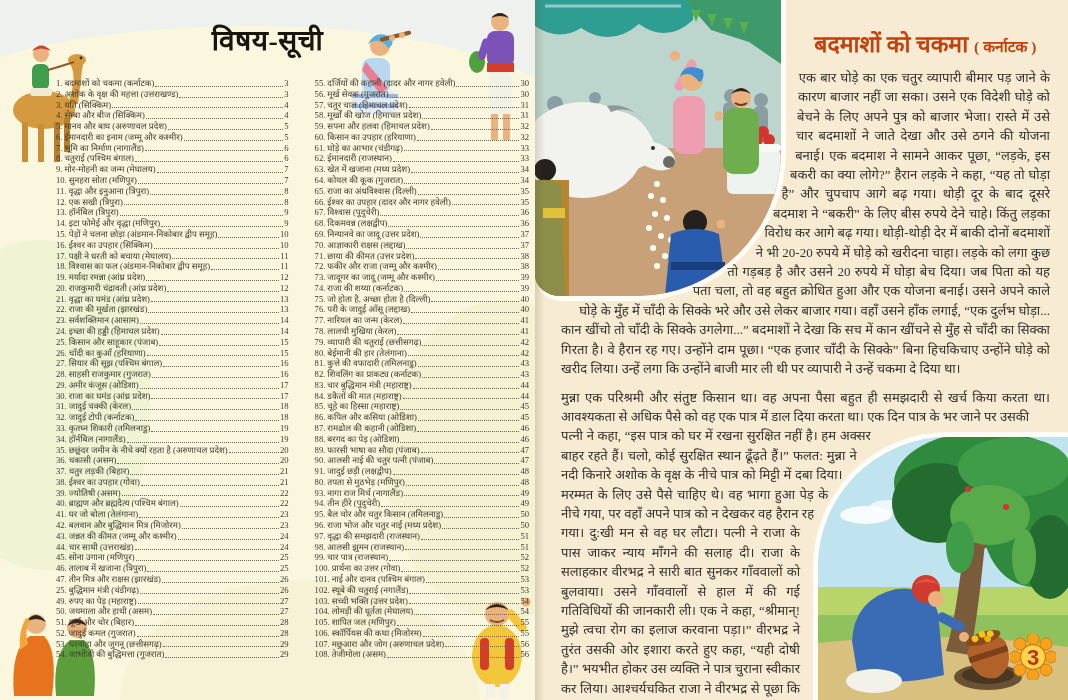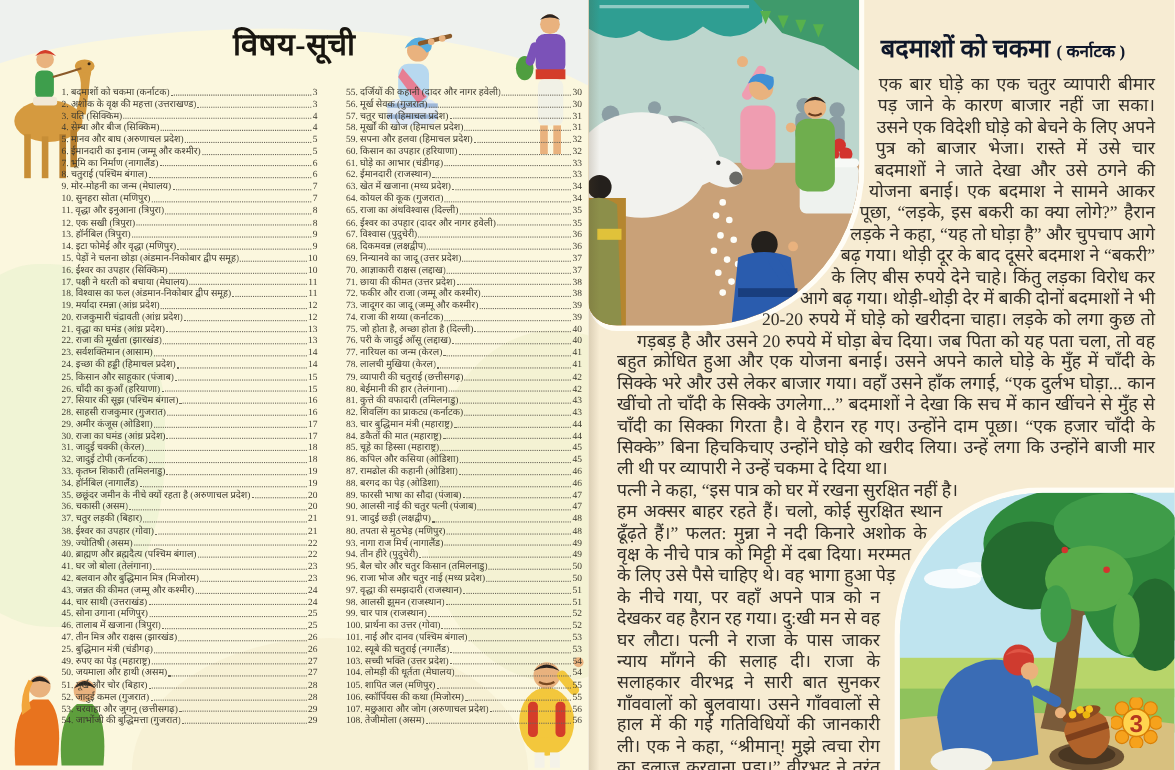--- a/index.html
+++ b/index.html
@@ -34,26 +34,26 @@
   .page-right{width:533px;background:#f7ecd3;}
   .spine-shadow{position:absolute;left:0;top:0;bottom:0;width:10px;background:linear-gradient(to right,rgba(90,70,40,.18),rgba(90,70,40,0));z-index:6;pointer-events:none;}
   .rp-content{position:absolute;top:0;left:0;right:0;bottom:0;padding:0 18px 0 26px;z-index:2;}
   .illus{overflow:hidden;background:#cba97c;}
   .illus-market{
     float:left;width:246px;height:296px;margin:0 16px 8px -26px;
     border-right:5px solid #fffdf6;border-bottom:5px solid #fffdf6;
     border-radius:0 0 150px 26px;
     shape-outside:polygon(0 0,100% 0,97% 50%,80% 80%,48% 94%,0 98%);
   }
-  .story-title{margin:0;font-weight:bold;color:#0f172a;}
+  .story-title{margin:0;text-align:center;font-weight:bold;color:#c2410c;}
   .story-title .main{font-size:23px;}
   .story-title .region{font-size:15.5px;}
   .t1{padding-top:27px;}
   .t2{clear:left;padding-top:16px;}
-  p.story{font-size:16px;line-height:19.4px;text-align:justify;color:#33302a;margin:9px 0 0 0;}
+  p.story{font-size:13px;line-height:19.4px;text-align:justify;color:#33302a;margin:9px 0 0 0;}
   .illus-tree{
     float:right;width:250px;height:266px;margin:6px -18px 0 13px;
     border-left:5px solid #fffdf6;border-top:5px solid #fffdf6;
     border-radius:135px 0 0 0;background:#bfe4ef;
     shape-outside:polygon(34% 0,100% 0,100% 100%,0 100%,0 42%);
   }
   .page-badge{position:absolute;right:12px;bottom:20px;width:46px;height:46px;z-index:8;}
   .page-badge .num{
     position:absolute;left:0;top:2px;width:100%;text-align:center;
     font-family:"Liberation Sans",sans-serif;font-size:22px;font-weight:bold;color:#b5381f;line-height:44px;
@@ -877,20 +877,21 @@
         </g>
       </svg>
     </div>
 
     <h2 class="story-title t1">
       <span class="main">बदमाशों को चकमा</span>
       <span class="region">( कर्नाटक )</span>
     </h2>
     <p class="story">एक बार घोड़े का एक चतुर व्यापारी बीमार पड़ जाने के कारण बाजार नहीं जा सका। उसने एक विदेशी घोड़े को बेचने के लिए अपने पुत्र को बाजार भेजा। रास्ते में उसे चार बदमाशों ने जाते देखा और उसे ठगने की योजना बनाई। एक बदमाश ने सामने आकर पूछा, “लड़के, इस बकरी का क्या लोगे?” हैरान लड़के ने कहा, “यह तो घोड़ा है” और चुपचाप आगे बढ़ गया। थोड़ी दूर के बाद दूसरे बदमाश ने “बकरी” के लिए बीस रुपये देने चाहे। किंतु लड़का विरोध कर आगे बढ़ गया। थोड़ी-थोड़ी देर में बाकी दोनों बदमाशों ने भी 20-20 रुपये में घोड़े को खरीदना चाहा। लड़के को लगा कुछ तो गड़बड़ है और उसने 20 रुपये में घोड़ा बेच दिया। जब पिता को यह पता चला, तो वह बहुत क्रोधित हुआ और एक योजना बनाई। उसने अपने काले घोड़े के मुँह में चाँदी के सिक्के भरे और उसे लेकर बाजार गया। वहाँ उसने हाँक लगाई, “एक दुर्लभ घोड़ा... कान खींचो तो चाँदी के सिक्के उगलेगा...” बदमाशों ने देखा कि सच में कान खींचने से मुँह से चाँदी का सिक्का गिरता है। वे हैरान रह गए। उन्होंने दाम पूछा। “एक हजार चाँदी के सिक्के” बिना हिचकिचाए उन्होंने घोड़े को खरीद लिया। उन्हें लगा कि उन्होंने बाजी मार ली थी पर व्यापारी ने उन्हें चकमा दे दिया था।</p>
 
+    <p class="story">मुन्ना एक परिश्रमी और संतुष्ट किसान था। वह अपना पैसा बहुत ही समझदारी से खर्च किया करता था। आवश्यकता से अधिक पैसे को वह एक पात्र में डाल दिया करता था। एक दिन पात्र के भर जाने पर उसकी</p>
     <p class="story" style="margin-top:0;">
       <span class="illus illus-tree" style="display:block;">
         <svg viewBox="0 0 250 266" width="250" height="266" preserveAspectRatio="none">
           <rect width="250" height="266" fill="#bfe4ef"></rect>
           <ellipse cx="48" cy="78" rx="26" ry="9" fill="#ffffff" opacity=".85"></ellipse>
           <ellipse cx="70" cy="70" rx="18" ry="7" fill="#ffffff" opacity=".7"></ellipse>
           <rect y="150" width="250" height="36" fill="#b8d56a"></rect>
           <rect y="178" width="250" height="40" fill="#8fc25c"></rect>
           <path d="M0,206 Q125,192 250,210 L250,266 L0,266 Z" fill="#d8c07f"></path>
           <g>

